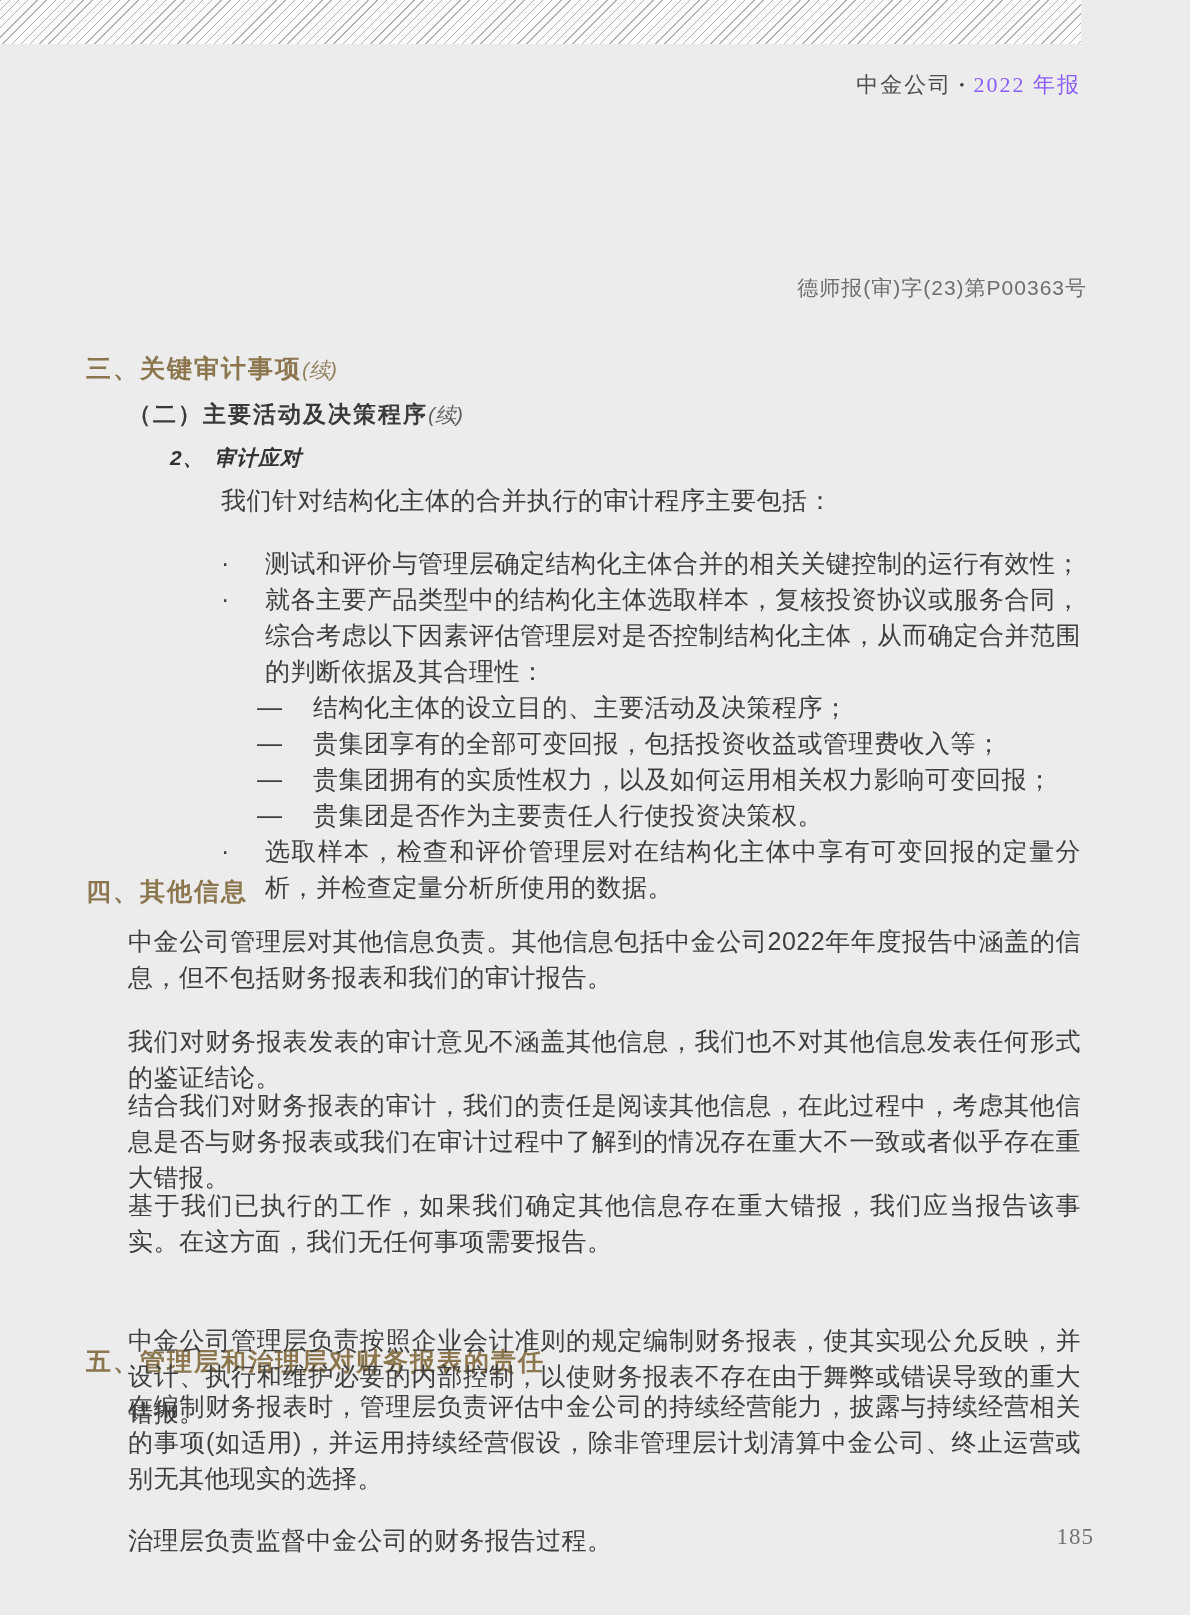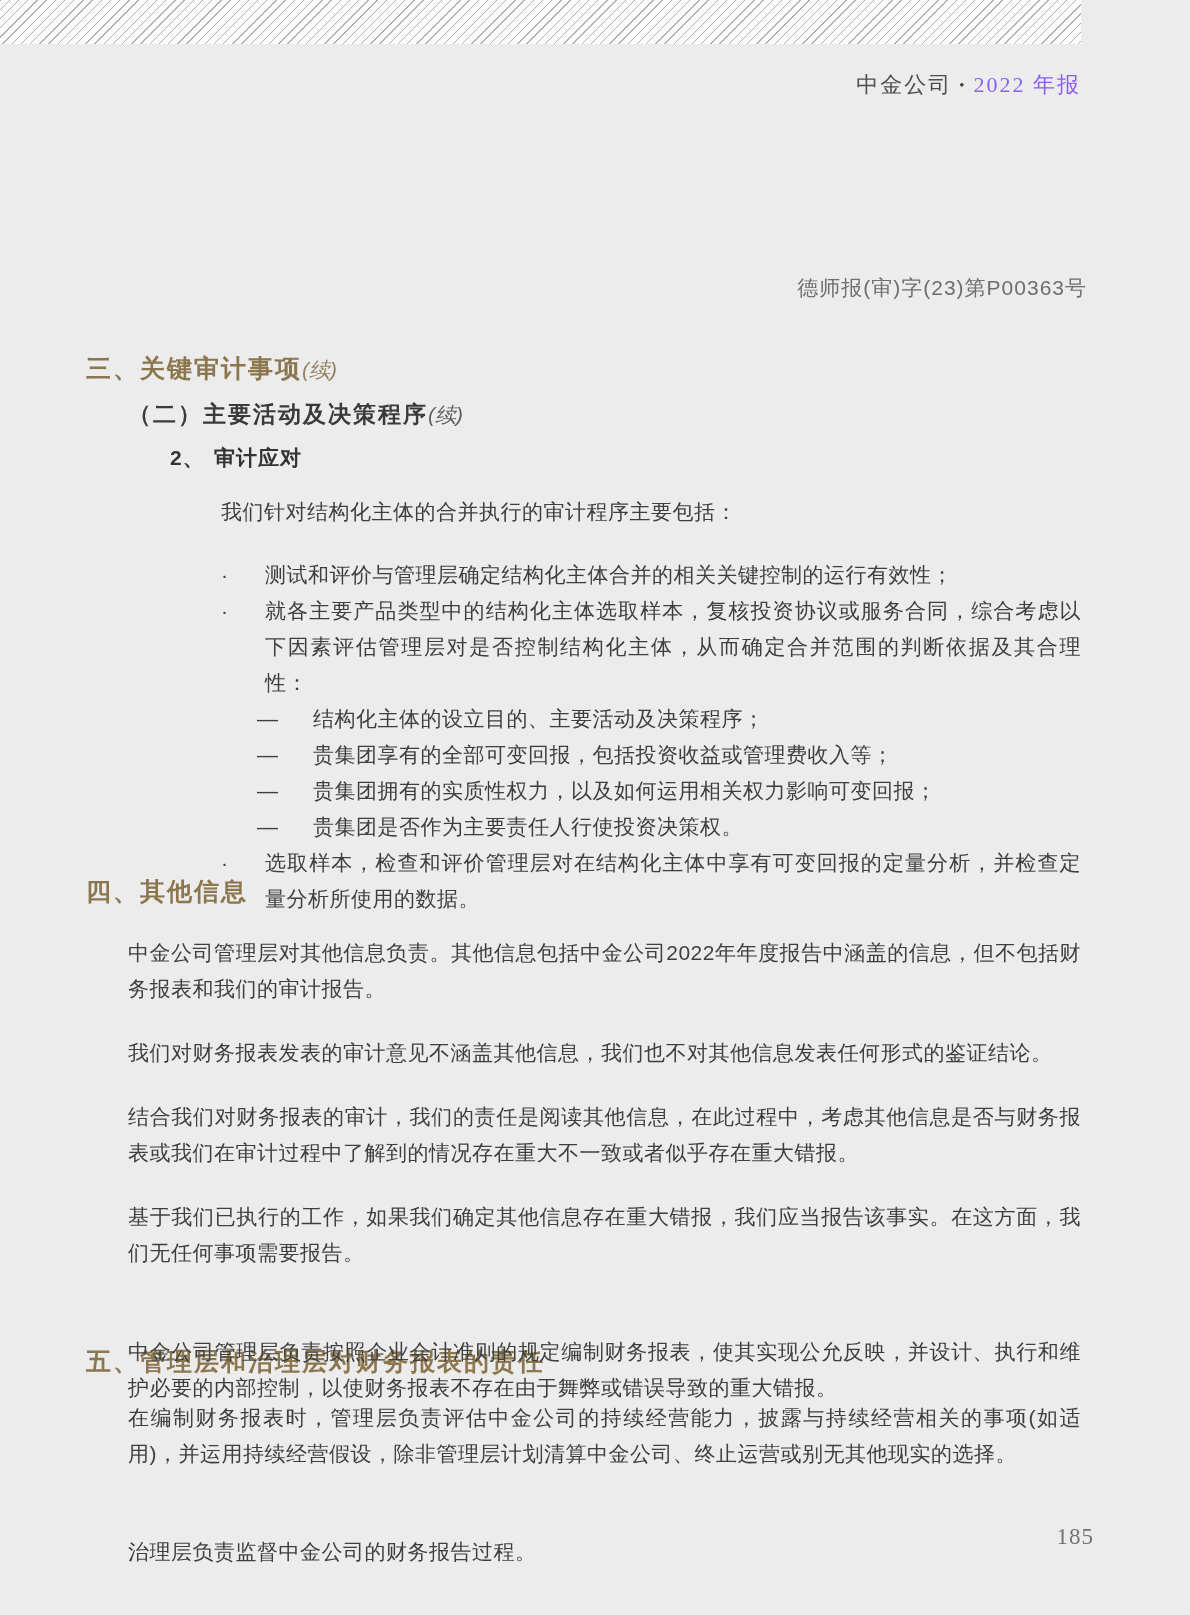--- a/index.html
+++ b/index.html
@@ -30,24 +30,24 @@
     font-size:25px;font-weight:bold;color:#8b764e;letter-spacing:2px;white-space:nowrap;
   }
   .cont-suffix{font-weight:normal;font-style:italic;font-size:21px;color:#92825f;letter-spacing:0;}
   .sub-heading{
     position:absolute;left:128px;
     font-size:23px;font-weight:bold;color:#3a3a3a;letter-spacing:2px;white-space:nowrap;
   }
   .sub-heading .cont-suffix{color:#5f5f5f;}
   .item-heading{
     position:absolute;left:170px;
-    font-size:21px;font-weight:bold;color:#333;letter-spacing:1px;white-space:nowrap;
+    font-size:21px;font-weight:bold;color:#333;letter-spacing:1px;white-space:nowrap;font-style:italic;
   }
   .item-heading .item-num{display:inline-block;width:44px;}
-  .body-text{font-size:21px;line-height:36px;letter-spacing:0.5px;color:#3e3e3e;margin-top:12px;}
+  .body-text{font-size:25px;line-height:36px;letter-spacing:0.5px;color:#3e3e3e;}
   .intro{position:absolute;left:221px;top:482px;width:860px;white-space:nowrap;}
   .bullets{position:absolute;left:221px;top:545px;width:860px;}
   .b-row{display:flex;}
   .b-marker{flex:none;width:44px;color:#3e3e3e;}
   .b-text{flex:1;text-align:justify;}
   .dash-list{margin-left:36px;}
   .d-row{display:flex;}
   .d-marker{flex:none;width:56px;color:#3e3e3e;}
   .para{position:absolute;left:128px;width:953px;text-align:justify;}
   .page-number{

